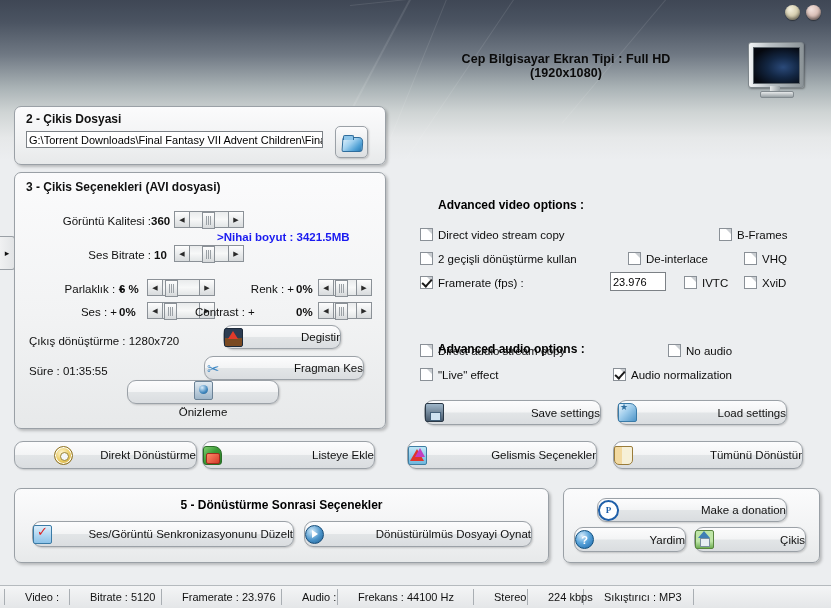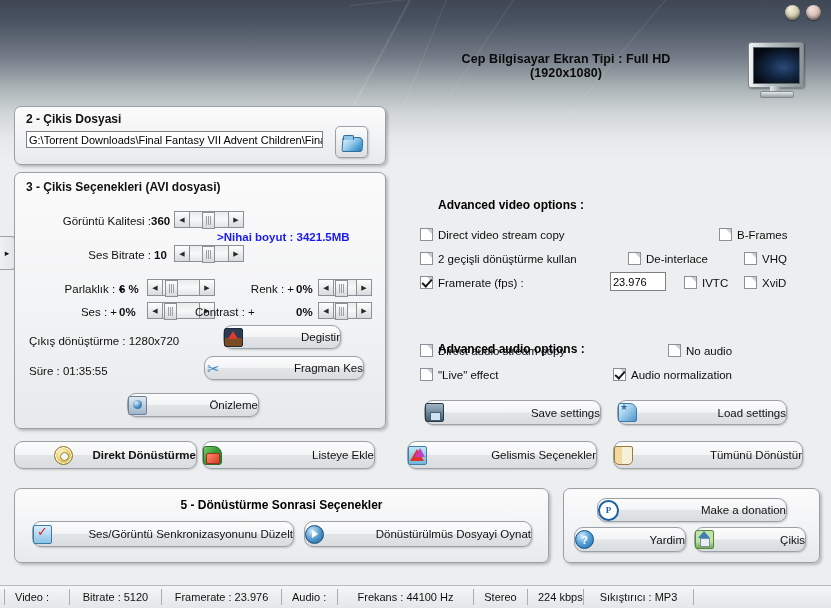--- a/index.html
+++ b/index.html
@@ -104,21 +104,21 @@
   .nihai{color:#1a1af0;font-weight:bold;font-size:11.5px;white-space:nowrap;}
 
   
   .btn{
     border:1px solid #9ba1a7;border-radius:9px;
     background:linear-gradient(to bottom,#fcfcfd 0%,#f3f4f5 48%,#e2e5e7 52%,#dadde0 100%);
     box-shadow:1px 1px 2px rgba(0,0,0,.18);
     display:flex;align-items:center;justify-content:space-between;gap:6px;
     font-size:11.5px;color:#111;box-sizing:border-box;cursor:default;
   }
-  .btn.bold{font-weight:bold;padding-left:39px;}
+  .btn.bold{font-weight:normal;padding-left:39px;}
   .bi{width:17px;height:17px;flex:0 0 17px;position:relative;}
 
   
   .ic-gear{border-radius:50%;background:radial-gradient(circle at 40% 35%,#fff6d0,#e8c85c 55%,#b9932c);
     border:1px solid #8e7224;box-shadow:0 0 0 1px #fff inset;}
   .ic-gear:after{content:"";position:absolute;left:5px;top:5px;width:7px;height:7px;border-radius:50%;
     background:#f4f6f8;border:1px solid #9a8434;}
   .ic-list{background:linear-gradient(135deg,#7fd06f 0%,#3c9a37 45%,#2a7a28 100%);
     border-radius:3px 8px 3px 3px;border:1px solid #2b6d28;}
   .ic-list:after{content:"";position:absolute;left:2px;top:6px;width:12px;height:9px;border-radius:2px;
@@ -170,21 +170,21 @@
     border:solid #1a1a1a;border-width:0 2px 2px 0;transform:rotate(42deg);}
 
   
   .statusbar{
     position:absolute;left:0;bottom:0;width:831px;height:22px;
     background:linear-gradient(to bottom,#f4f5f6,#e4e6e8);
     border-top:1px solid #b5babe;display:flex;align-items:center;
     font-size:11px;color:#111;
   }
   .sb-cell{height:16px;line-height:16px;border-right:1px solid #a9aeb3;
-    padding:0 10px;box-sizing:border-box;white-space:nowrap;}
+    padding:0 20px;box-sizing:border-box;white-space:nowrap;}
   .sb-cell:first-child{border-left:1px solid #a9aeb3;margin-left:4px;}
 
   
   .expander{position:absolute;left:0;top:236px;width:14px;height:32px;
     border:1px solid #9aa0a6;border-left:none;border-radius:0 3px 3px 0;
     background:linear-gradient(to right,#f0f1f2,#e2e4e6);
     display:flex;align-items:center;justify-content:center;font-size:9px;color:#111;}
 </style>
 </head>
 <body>
@@ -292,21 +292,21 @@
     <div class="lbl" style="position:absolute;left:14px;top:192px;">Süre : 01:35:55</div>
 
     <div class="btn" style="position:absolute;left:208px;top:152px;width:118px;height:24px;">
       <span class="bi ic-img"></span>
       <span>Degistir</span>
     </div>
     <div class="btn" style="position:absolute;left:189px;top:183px;width:160px;height:24px;">
       <span class="bi ic-clip">✂</span>
       <span>Fragman Kes</span>
     </div>
-    <div class="btn" style="position:absolute;left:112px;top:220px;width:132px;height:24px;">
+    <div class="btn" style="position:absolute;left:112px;top:207px;width:152px;height:24px;flex-direction:column;">
       <span class="bi ic-prev"></span>
       <span>Önizleme</span>
     </div>
   </div>
 
   <div class="expander">▸</div>
 
   <div style="position:absolute;left:438px;top:198px;font-weight:bold;font-size:12px;">Advanced video options :</div>
 
   <div class="cb-row" style="position:absolute;left:420px;top:228px;">

